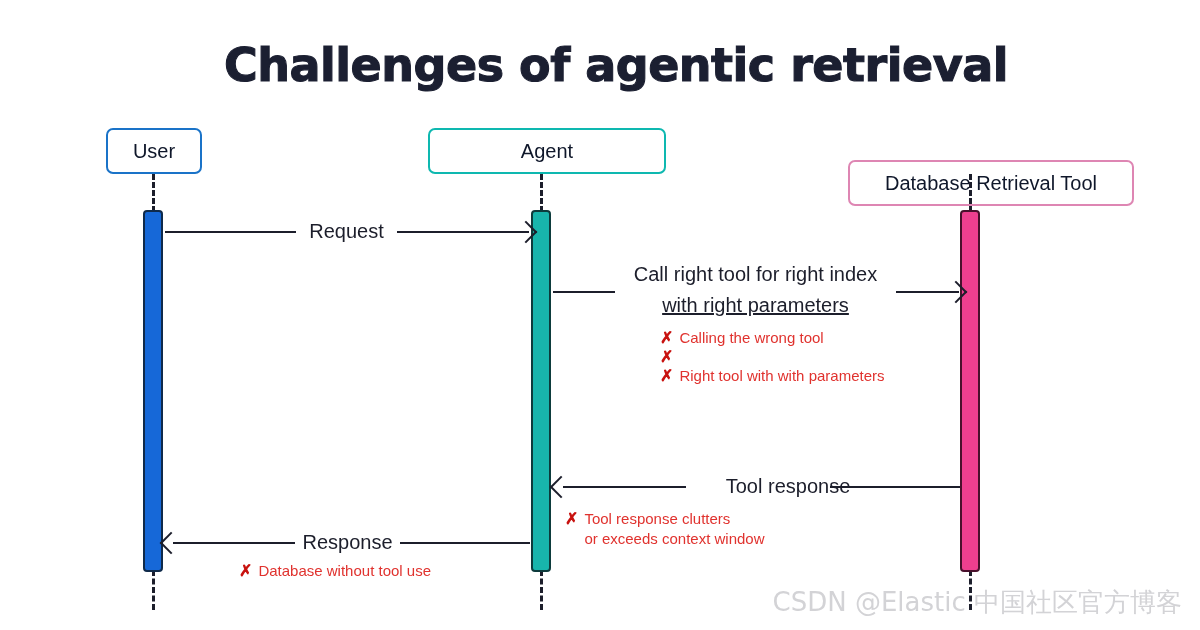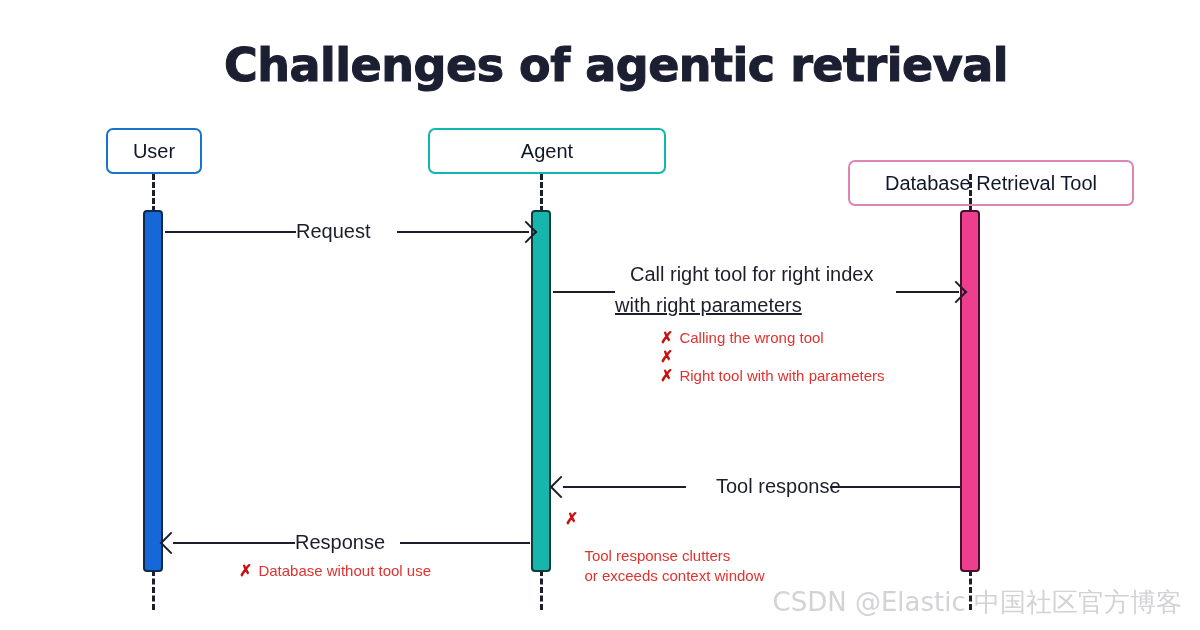--- a/index.html
+++ b/index.html
@@ -86,21 +86,21 @@
     border-right: 2.5px solid #1c1e2b;
   }
   .arrow-right { transform: rotate(45deg); }
   .arrow-left  { transform: rotate(-135deg); }
 
   .msg-label {
     position: absolute;
     font-size: 20px;
     color: #1c1e2b;
     white-space: nowrap;
-    text-align: left;
+    text-align: center;
   }
 
   
   .error-list {
     position: absolute;
   }
   .error-item {
     display: flex;
     align-items: flex-start;
     font-size: 15px;
@@ -111,21 +111,20 @@
   .error-mark {
     color: #c8120f;
     font-weight: 700;
     font-size: 16px;
     margin-right: 6px;
     line-height: 19px;
   }
   .error-text-multiline {
     white-space: pre-line;
     line-height: 20px;
-    margin-top: 37px;
   }
 
   
   #watermark {
     position: absolute;
     right: 18px;
     bottom: 10px;
     font-size: 26px;
     color: #d3d3d6;
     white-space: nowrap;
@@ -163,21 +162,21 @@
 <div class="activation-bar" id="activation-tool"></div>
 
 <div class="msg-line" style="left:165px; top:231px; width:131px;"></div>
 <div class="msg-line" style="left:397px; top:231px; width:132px;"></div>
 <div class="arrow-head arrow-right" style="left:518px; top:224px;"></div>
 <div class="msg-label" style="left:296px; top:220px; width:101px;">Request</div>
 
 <div class="msg-line" style="left:553px; top:291px; width:62px;"></div>
 <div class="msg-line" style="left:896px; top:291px; width:63px;"></div>
 <div class="arrow-head arrow-right" style="left:948px; top:284px;"></div>
-<div class="msg-label" style="left:630px; top:263px; width:281px;">Call right tool for right index</div>
+<div class="msg-label" style="left:615px; top:263px; width:281px;">Call right tool for right index</div>
 <div class="msg-label" style="left:615px; top:294px; width:281px;text-decoration:underline;">with right parameters</div>
 
 <div class="error-list" style="left:660px; top:328px;">
   <div class="error-item">
     <span class="error-mark">✗</span>
     <span>Calling the wrong tool</span>
   </div>
   <div class="error-item">
     <span class="error-mark">✗</span>
   </div>

